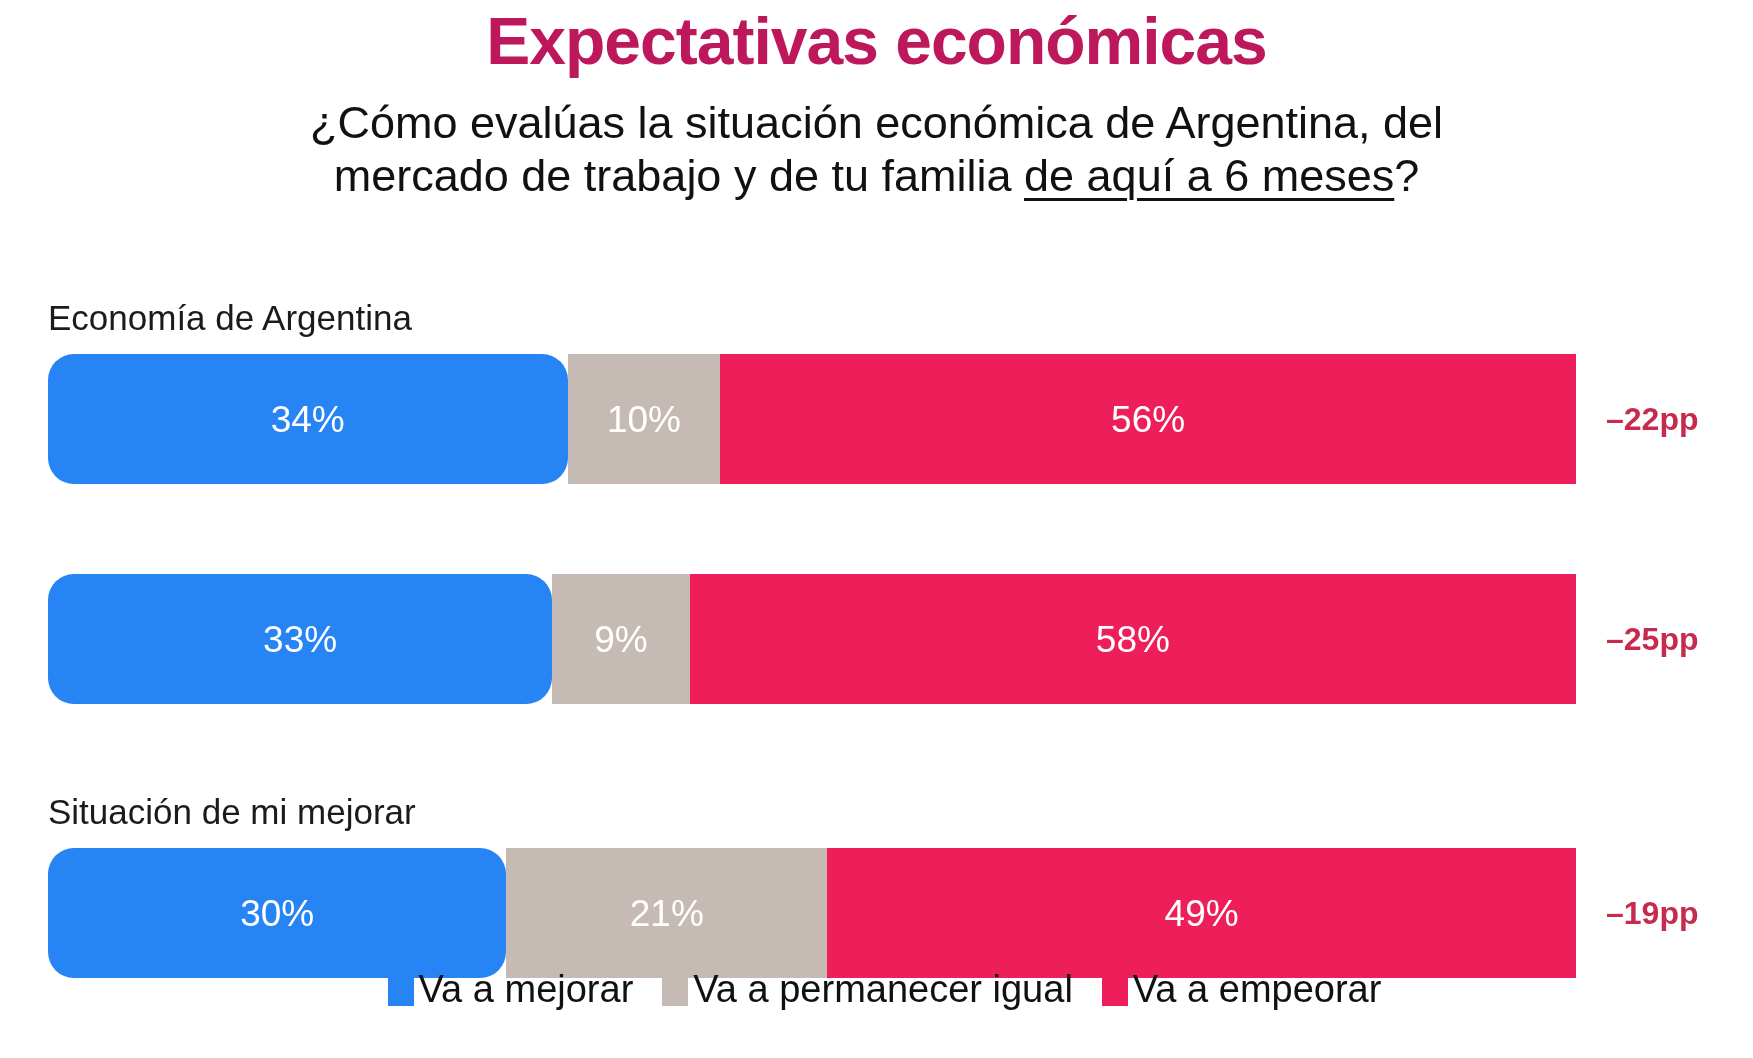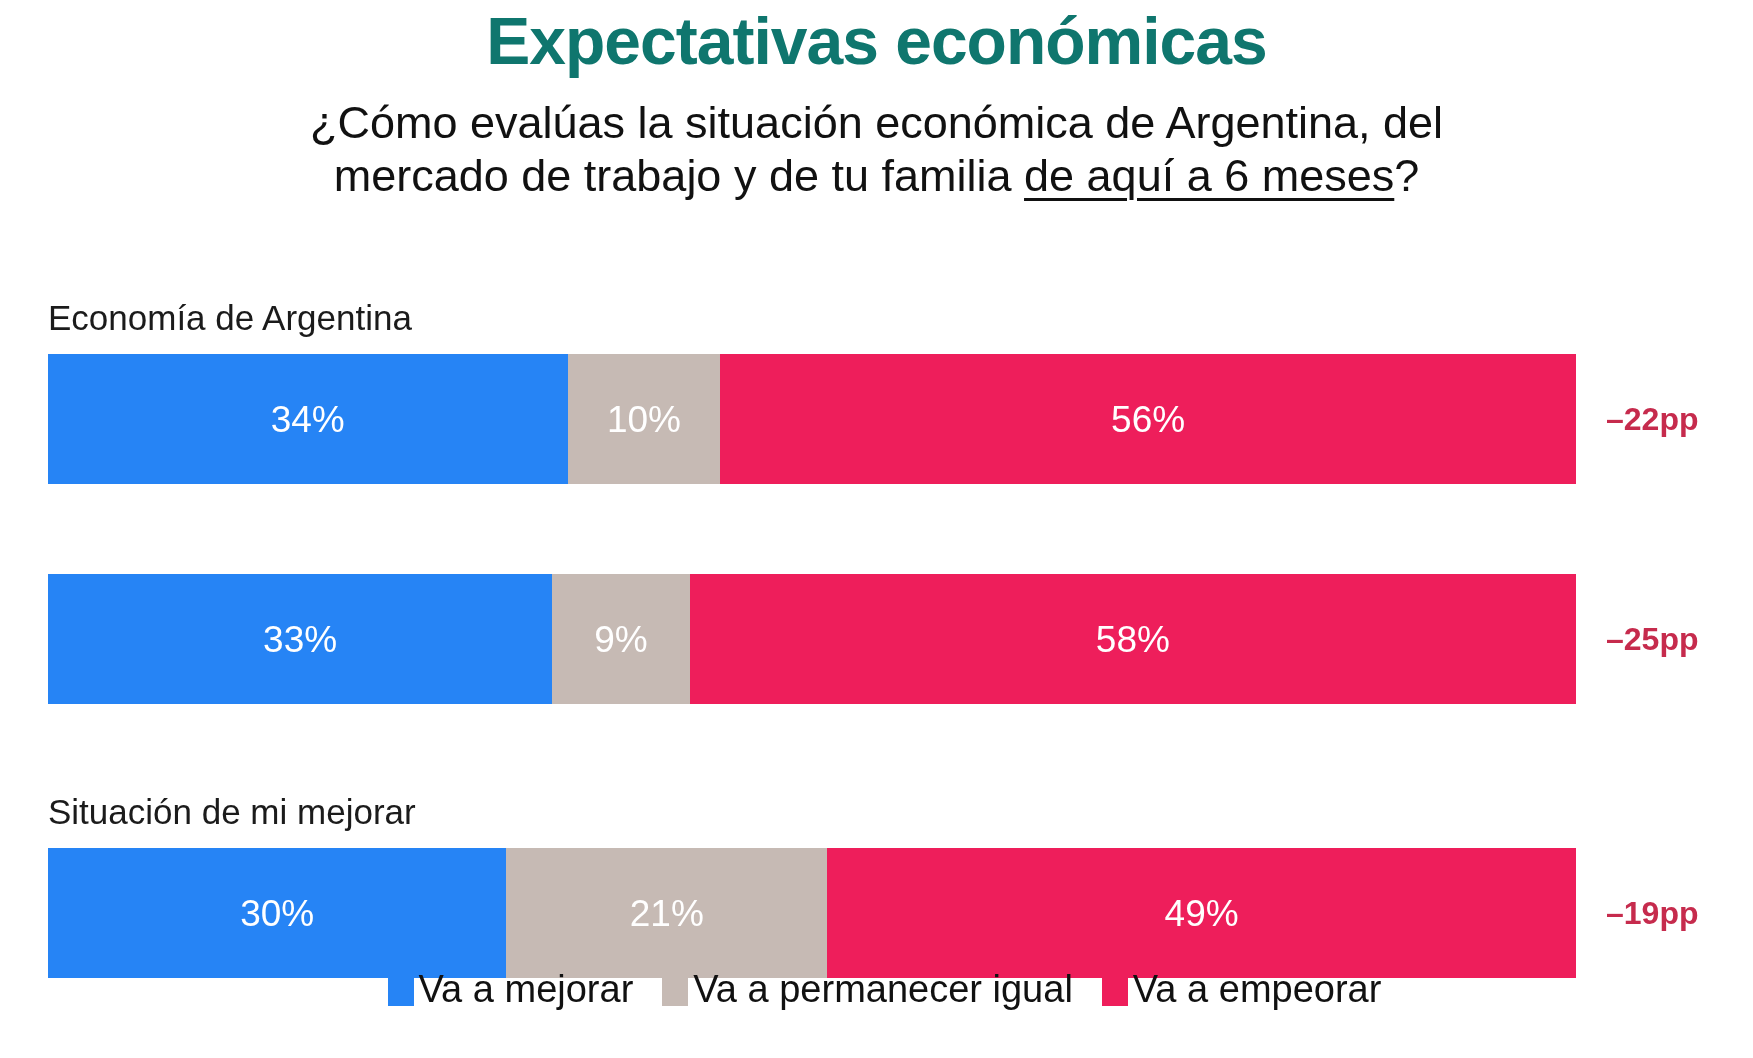--- a/index.html
+++ b/index.html
@@ -21,21 +21,21 @@
     width: 100%;
     text-align: center;
     padding-top: 8px;
   }
   .chart-title {
     font-size: 66px;
     font-weight: 700;
     letter-spacing: -1px;
     line-height: 1.0;
     margin: 0;
-    color: #0f766e;
+    color: #be185d;
   }
   .chart-subtitle {
     font-size: 45px;
     font-weight: 400;
     line-height: 1.18;
     margin: 22px auto 0 auto;
     max-width: 1500px;
     color: #111111;
   }
   .chart-subtitle .underlined {
@@ -81,21 +81,21 @@
     justify-content: center;
     box-sizing: border-box;
   }
   .seg-label {
     font-size: 37px;
     font-weight: 400;
     color: #ffffff;
     line-height: 1;
     white-space: nowrap;
   }
-  .seg-better  { background: #2684F5; }
+  .seg-better  { background: #2684F5; border-radius: 26px; }
   .seg-same    { background: #C6BAB4; }
   .seg-worse   { background: #EE1E5B; }
 
   .net-label {
     position: absolute;
     left: 1558px;
     top: 50%;
     transform: translateY(-50%);
     font-size: 32px;
     font-weight: 700;

